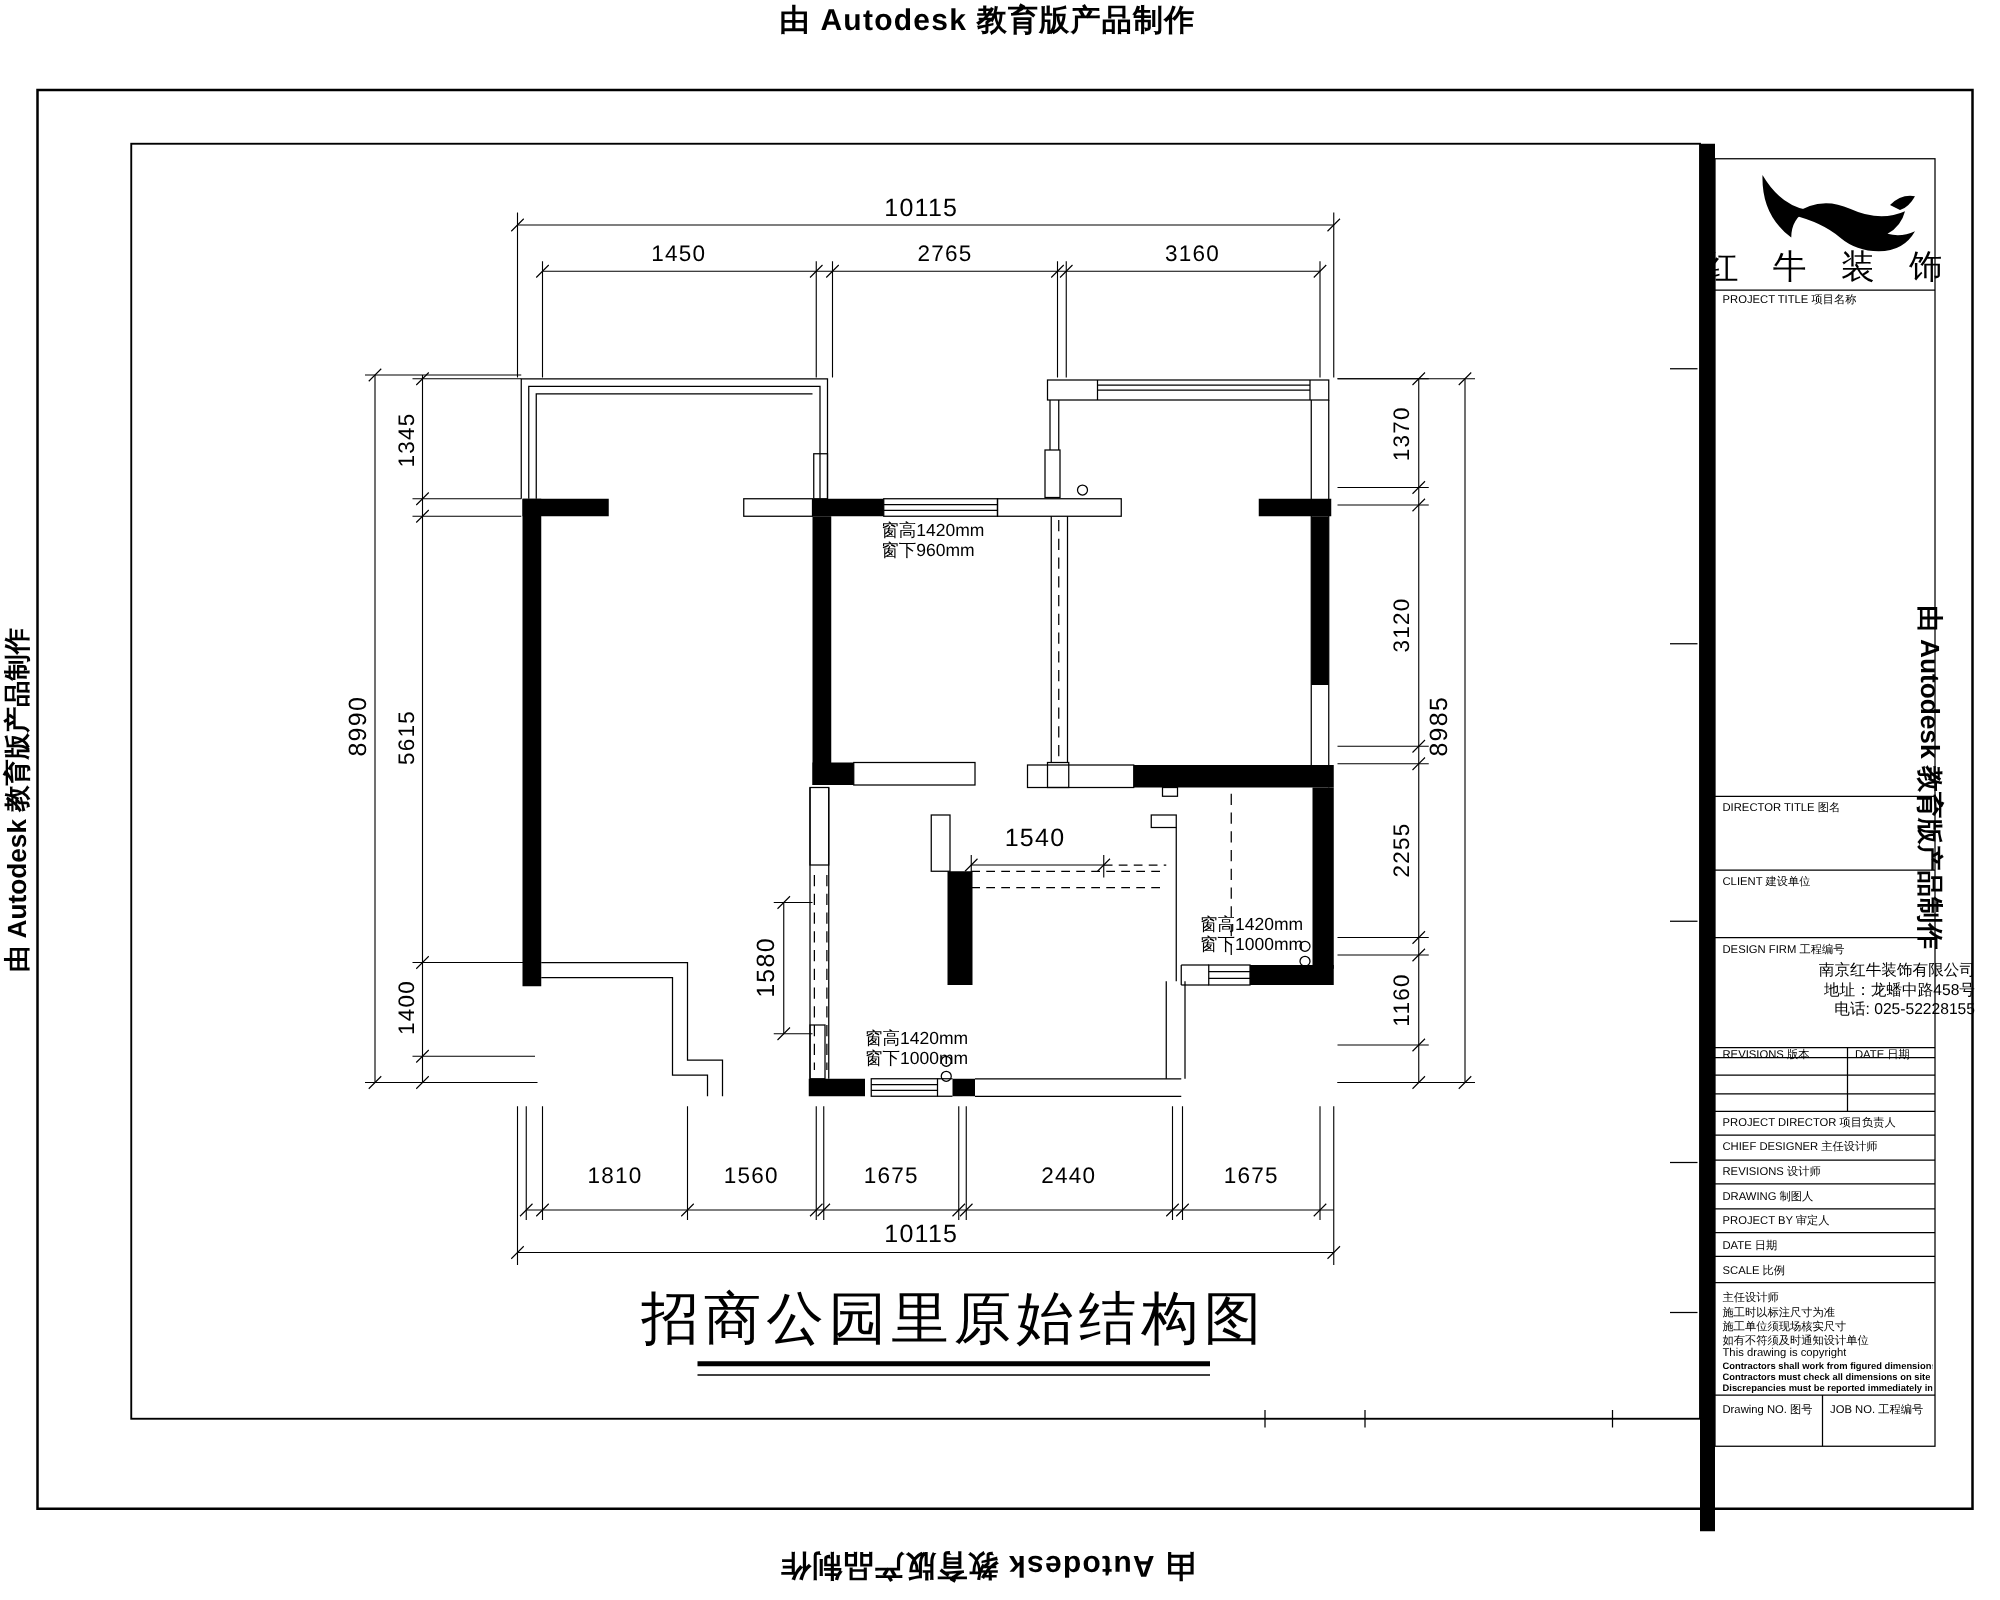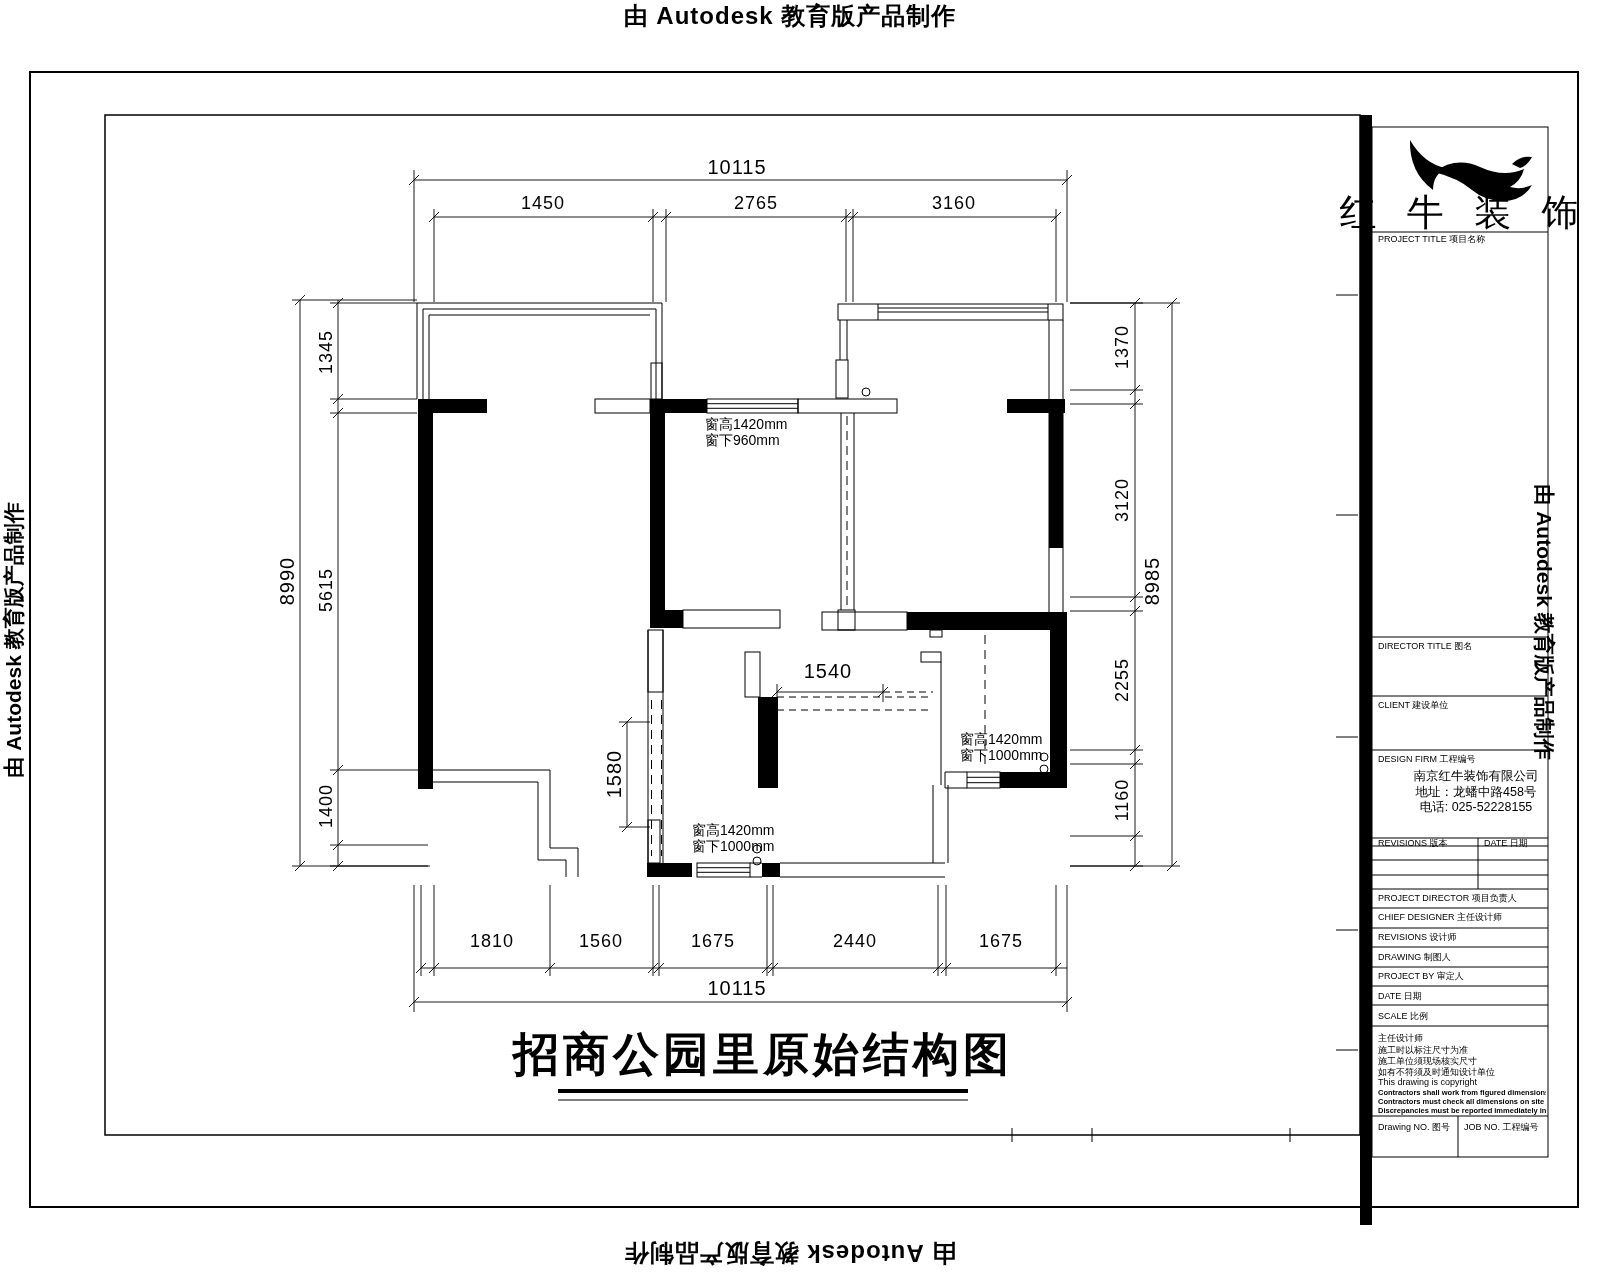--- a/index.html
+++ b/index.html
@@ -9,25 +9,25 @@
   .abs{position:absolute;white-space:nowrap}
   .ctr{transform:translate(-50%,-50%)}
   .rot{transform:translate(-50%,-50%) rotate(-90deg)}
   .rot180{transform:translate(-50%,-50%) rotate(180deg)}
   .rot90{transform:translate(-50%,-50%) rotate(90deg)}
   .banner{font-size:24px;font-weight:bold;letter-spacing:1px}
   .vbanner{font-size:21px;font-weight:bold}
   .dim{font-size:18px;letter-spacing:1px}
   .dimL{font-size:20px;letter-spacing:1px}
   .wnote{font-size:14px;line-height:16px}
-  .main-title{font-size:46px;letter-spacing:4px;font-weight:700}
-  .brand{font-size:37px;letter-spacing:10px}
+  .main-title{font-size:46px;letter-spacing:4px;font-weight:400}
+  .brand{font-size:27px;letter-spacing:10px}
   .tb{font-size:9px;max-width:168px;overflow:hidden}
   .tben{font-size:7.5px;font-weight:bold;max-width:168px;overflow:hidden}
-  .firm{font-size:12.5px;text-align:center;width:208px}
+  .firm{font-size:12.5px;text-align:right;width:208px}
 </style>
 </head>
 <body>
 
 <svg width="1600" height="1280" viewBox="0 0 1600 1280">
 
   <g stroke="#000" fill="none">
     <rect x="30" y="72" width="1548" height="1135" stroke-width="2"></rect>
     <rect x="105" y="115" width="1255" height="1020" stroke-width="1.5"></rect>
   </g>

